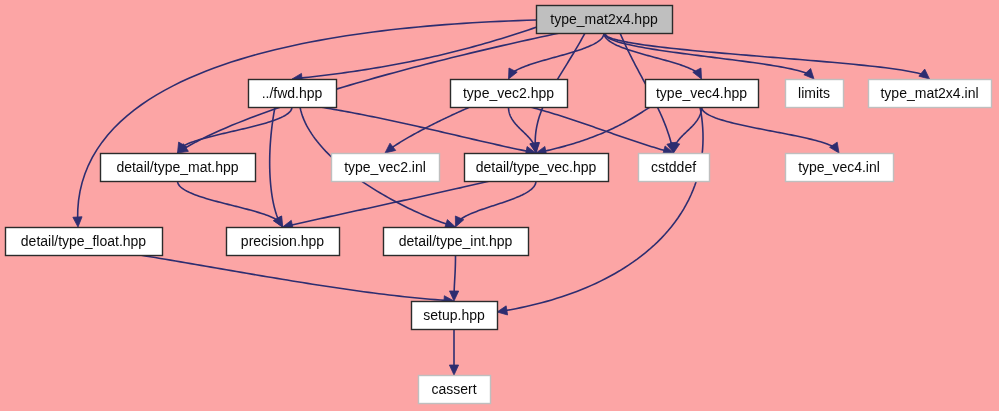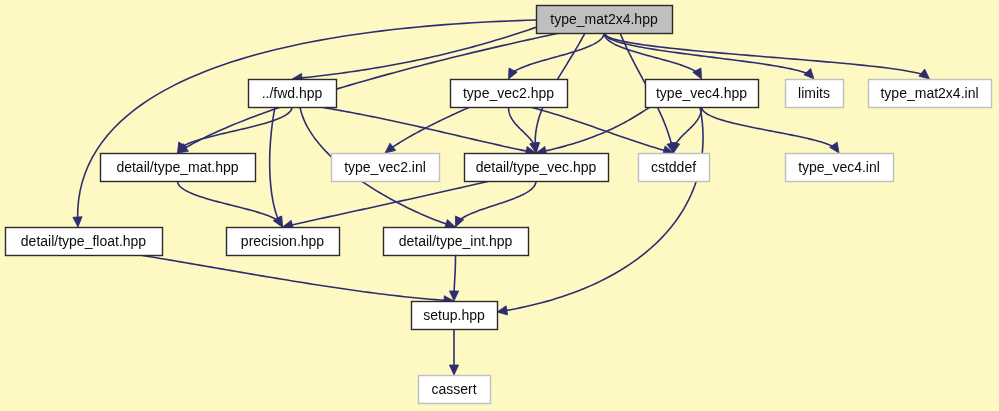--- a/index.html
+++ b/index.html
@@ -5,21 +5,21 @@
 <style>
   html, body {
     margin: 0;
     padding: 0;
     background: #ffffff;
   }
   #graph-root {
     position: relative;
     width: 999px;
     height: 411px;
-    background: #fef9c3;
+    background: #fca5a5;
     overflow: hidden;
     font-family: "Liberation Sans", sans-serif;
   }
   svg#graph-svg {
     position: absolute;
     left: 0;
     top: 0;
     width: 999px;
     height: 411px;
     display: block;

